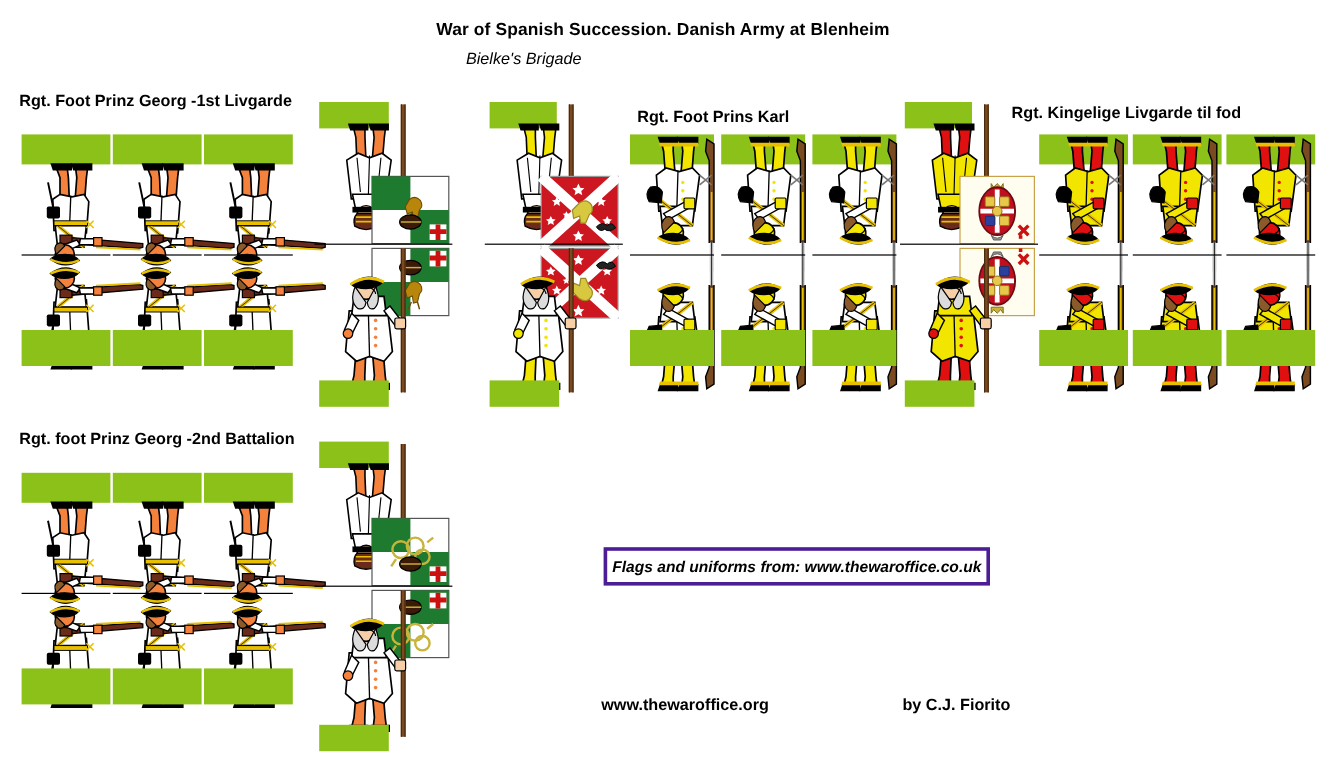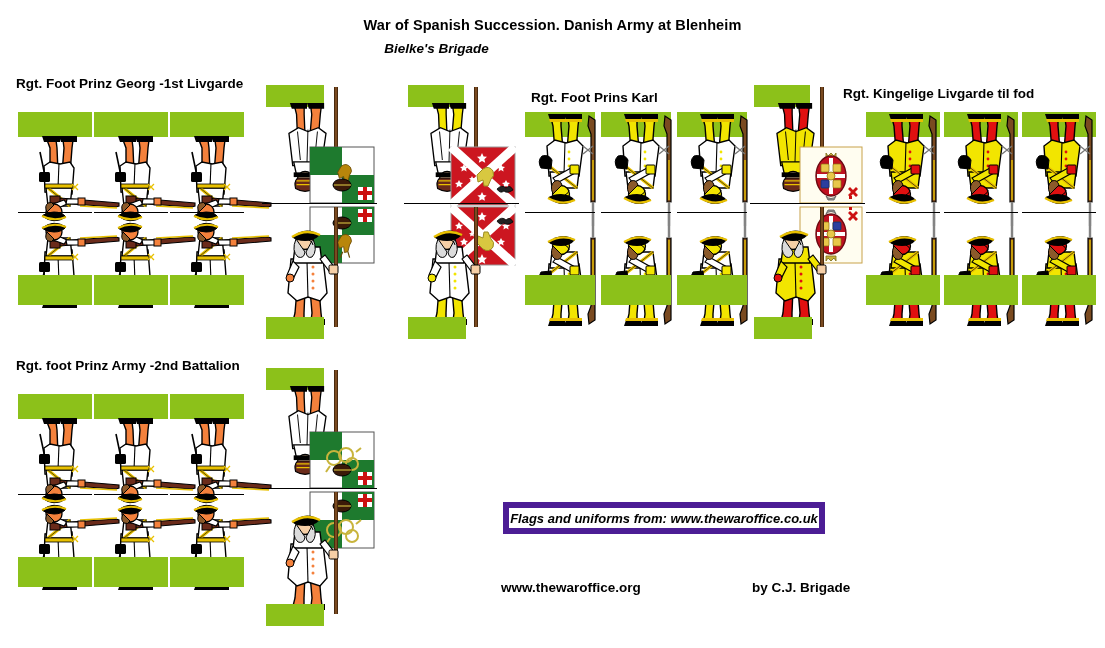--- a/index.html
+++ b/index.html
@@ -26,40 +26,40 @@
     font-size: 14.5px;
     font-weight: bold;
     letter-spacing: .1px;
   }
   .subtitle {
     position: absolute;
     left: 0; top: 41px;
     width: 873px;
     text-align: center;
     font-size: 13.5px;
-    font-weight: bold;
+    font-weight: normal;
     font-style: italic;
   }
   .unit-header {
     position: absolute;
     font-size: 13.5px;
     font-weight: bold;
     white-space: nowrap;
   }
   .credit {
     position: absolute;
     font-size: 13.5px;
     font-weight: bold;
     white-space: nowrap;
   }
   .source-box {
     position: absolute;
-    left: 503px; top: 502px;
+    left: 503px; top: 456px;
     width: 322px; height: 32px;
-    border: 6px solid #4c1d95;
+    border: 3px solid #4c1d95;
     box-sizing: border-box;
     display: flex;
     align-items: center;
     justify-content: center;
   }
   .source-box span {
     font-size: 13px;
     font-weight: bold;
     font-style: italic;
     white-space: nowrap;
@@ -90,21 +90,21 @@
     box-sizing: border-box;
   }
 </style>
 </head>
 <body style="background: rgb(255, 255, 255);">
 
 <div class="title">War of Spanish Succession. Danish Army at Blenheim</div>
 <div class="subtitle">Bielke's Brigade</div>
 
 <div class="unit-header" style="left:16px; top:76px;">Rgt. Foot Prinz Georg -1st Livgarde</div>
-<div class="unit-header" style="left:16px; top:358px;">Rgt. foot Prinz Army -2nd Battalion</div>
+<div class="unit-header" style="left:16px; top:358px;">Rgt. foot Prinz Georg -2nd Battalion</div>
 <div class="unit-header" style="left:531px; top:90px;">Rgt. Foot Prins Karl</div>
 <div class="unit-header" style="left:843px; top:86px;">Rgt. Kingelige Livgarde til fod</div>
 
 <svg width="0" height="0" style="position:absolute">
   <defs>
 
     <g id="sym-firing">
 
       <path d="M30 52 L30 80 L27 88 L36 88 L37 80 L38 56 Z" fill="var(--fc)" stroke="#000" stroke-width="1.4"></path>
       <path d="M24 86 h16 v6 h-18 z" fill="#000"></path>
@@ -667,13 +667,13 @@
         </g>
     </svg>
     <div class="base" style="left:0; top:163px; width:74px; height:30px;"></div>
   </div>
 </div>
 
 <div class="source-box">
   <span>Flags and uniforms from: www.thewaroffice.co.uk</span>
 </div>
 <div class="credit" style="left:501px; top:580px;">www.thewaroffice.org</div>
-<div class="credit" style="left:752px; top:580px;">by C.J. Brigade</div>
+<div class="credit" style="left:752px; top:580px;">by C.J. Fiorito</div>
 
 </body></html>

